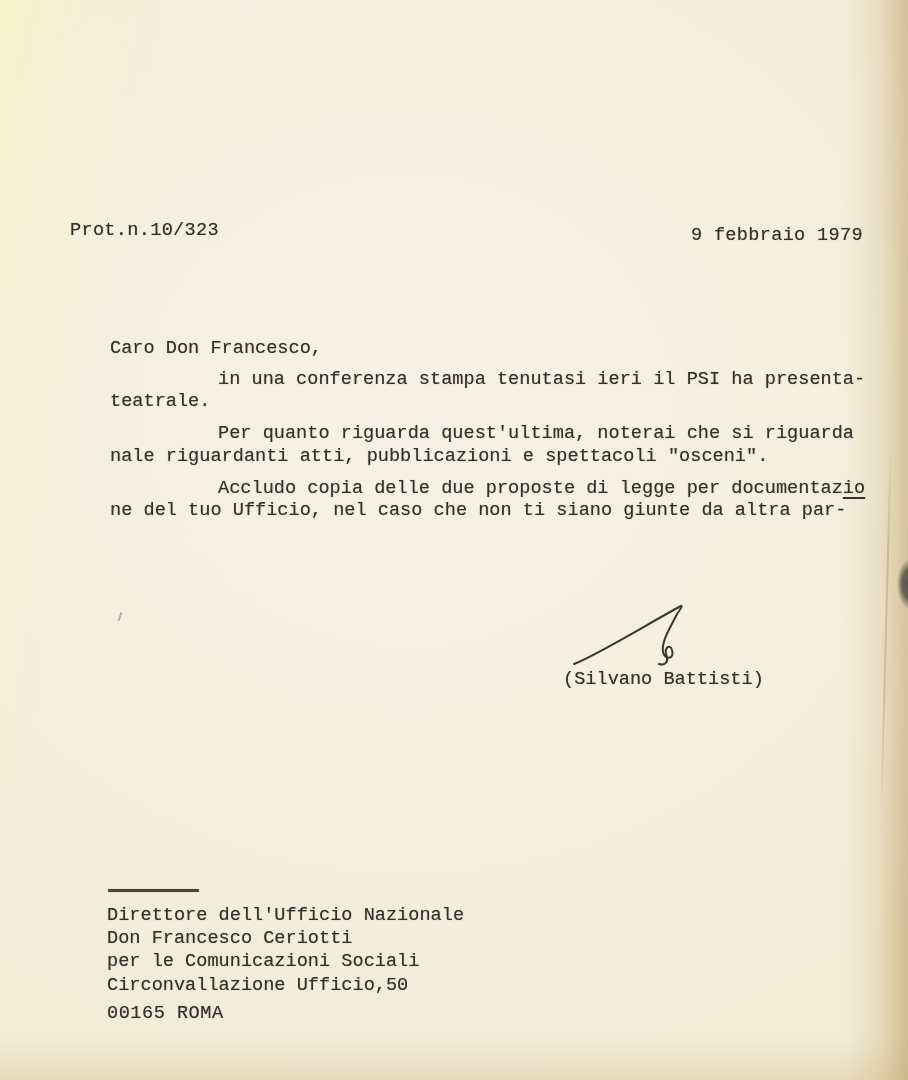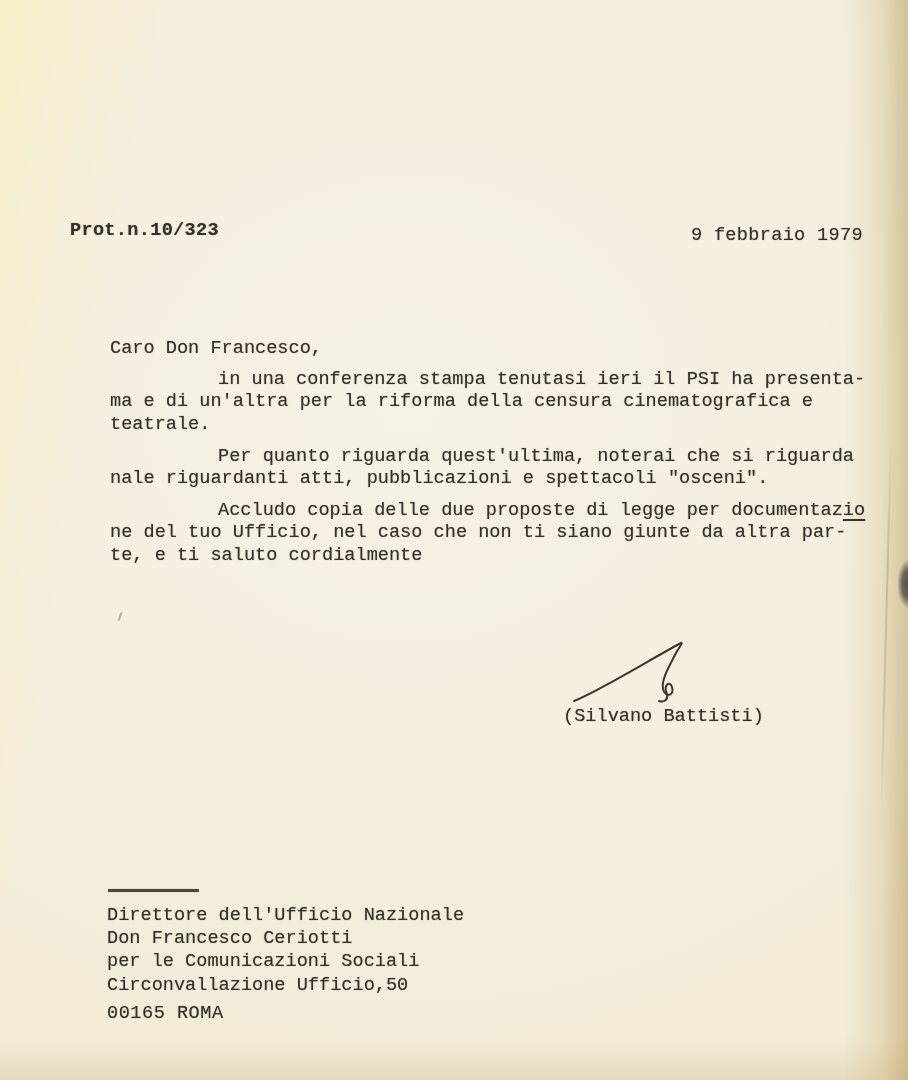--- a/index.html
+++ b/index.html
@@ -8,30 +8,30 @@
     background:
       radial-gradient(ellipse 120% 90% at 45% 38%, rgba(255,255,255,0.30), rgba(255,255,255,0) 70%),
       linear-gradient(100deg, rgba(250,242,185,0.55) 0%, rgba(250,242,185,0) 15%),
       linear-gradient(to right, rgba(0,0,0,0) 93%, rgba(205,178,118,0.30) 97%, rgba(181,152,92,0.55) 100%),
       linear-gradient(to bottom, rgba(0,0,0,0) 96%, rgba(205,178,118,0.30) 100%),
       #f2ecd9;
     font-family:"Liberation Mono","DejaVu Sans Mono",monospace;
     font-size:18.6px;line-height:22.4px;color:#34312a;
   }
   .typed{text-shadow:0 0 1px rgba(52,49,42,0.50);}
-  .prot{position:absolute;left:70px;top:220px;letter-spacing:0.3px;font-weight:bold;}
+  .prot{position:absolute;left:70px;top:220px;letter-spacing:0.3px;}
   .date{position:absolute;left:691px;top:225px;letter-spacing:0.3px;}
   .salutation{position:absolute;left:110px;top:338px;}
   .body{position:absolute;left:110px;top:369px;}
   .paragraph{margin-bottom:9.5px;}
   .line{white-space:pre;}
   .line.indent{margin-left:108px;}
   .underline{text-decoration:underline;text-underline-offset:4px;text-decoration-thickness:1.6px;}
   .faint{opacity:0.30;}
-  .signature{position:absolute;left:563px;top:638px;}
+  .signature{position:absolute;left:563px;top:601px;}
   .sig-svg{display:block;margin-left:8px;}
   .sig-name{margin-top:0px;}
   .separator{position:absolute;left:108px;top:889px;width:91px;height:3px;background:#4b463c;border-radius:1px;box-shadow:0 0 1px rgba(52,49,42,0.5);}
   .recipient{position:absolute;left:107px;top:904px;line-height:23.2px;}
   .postal{position:absolute;left:107px;top:1003px;letter-spacing:0.5px;}
   .stray-mark{position:absolute;left:119px;top:612px;width:2px;height:9px;background:rgba(95,70,70,0.40);transform:rotate(20deg);border-radius:1px;}
   .crease{position:absolute;left:885px;top:445px;width:2px;height:370px;
     background:linear-gradient(to bottom, rgba(150,128,85,0) 0%, rgba(150,128,85,0.35) 30%, rgba(150,128,85,0.30) 70%, rgba(150,128,85,0) 100%);
     transform:rotate(1.5deg);}
   .edge-wedge{position:absolute;right:0;top:558px;width:15px;height:62px;
@@ -43,31 +43,29 @@
 <div class="page" style="color: rgb(52, 49, 42);">
 
   <div class="prot typed">Prot.n.10/323</div>
   <div class="date typed">9 febbraio 1979</div>
 
   <div class="salutation typed">Caro Don Francesco,</div>
 
   <div class="body typed" id="paragraphs">
       <div class="paragraph">
         <div class="line indent"><span>in una conferenza stampa tenutasi ieri il PSI ha presenta-</span></div>
-        <div class="line"><span>ma e di un'altra per la riforma della censura cinematografica e</span></div>
         <div class="line"><span>teatrale.</span></div>
       </div>
       <div class="paragraph">
         <div class="line indent"><span>Per quanto riguarda quest'ultima, noterai che si riguarda</span></div>
         <div class="line"><span>nale riguardanti atti, pubblicazioni e spettacoli "osceni".</span></div>
       </div>
       <div class="paragraph">
         <div class="line indent"><span>Accludo copia delle due proposte di legge per documentaz</span><span class="underline">io</span></div>
         <div class="line"><span>ne del tuo Ufficio, nel caso che non ti siano giunte da altra par-</span></div>
-        <div class="line"><span>te, e ti saluto cordialmente</span></div>
       </div>
     </div>
 
   <div class="stray-mark"></div>
 
   <div class="signature">
     <svg class="sig-svg" width="122" height="68" viewBox="0 0 122 68" fill="none" xmlns="http://www.w3.org/2000/svg">
       <path d="M3,63 C28,53 80,21 110,5" stroke="#3a372f" stroke-width="2" stroke-linecap="round"></path>
       <path d="M110,5 C112,4 109,9 106,13 C99,27 90,41 92,51 C94,60 104,58 101,49 C99,42 92,47 96,56 C97,61 94,65 88,63" stroke="#3a372f" stroke-width="2" stroke-linecap="round" fill="none"></path>
     </svg>

